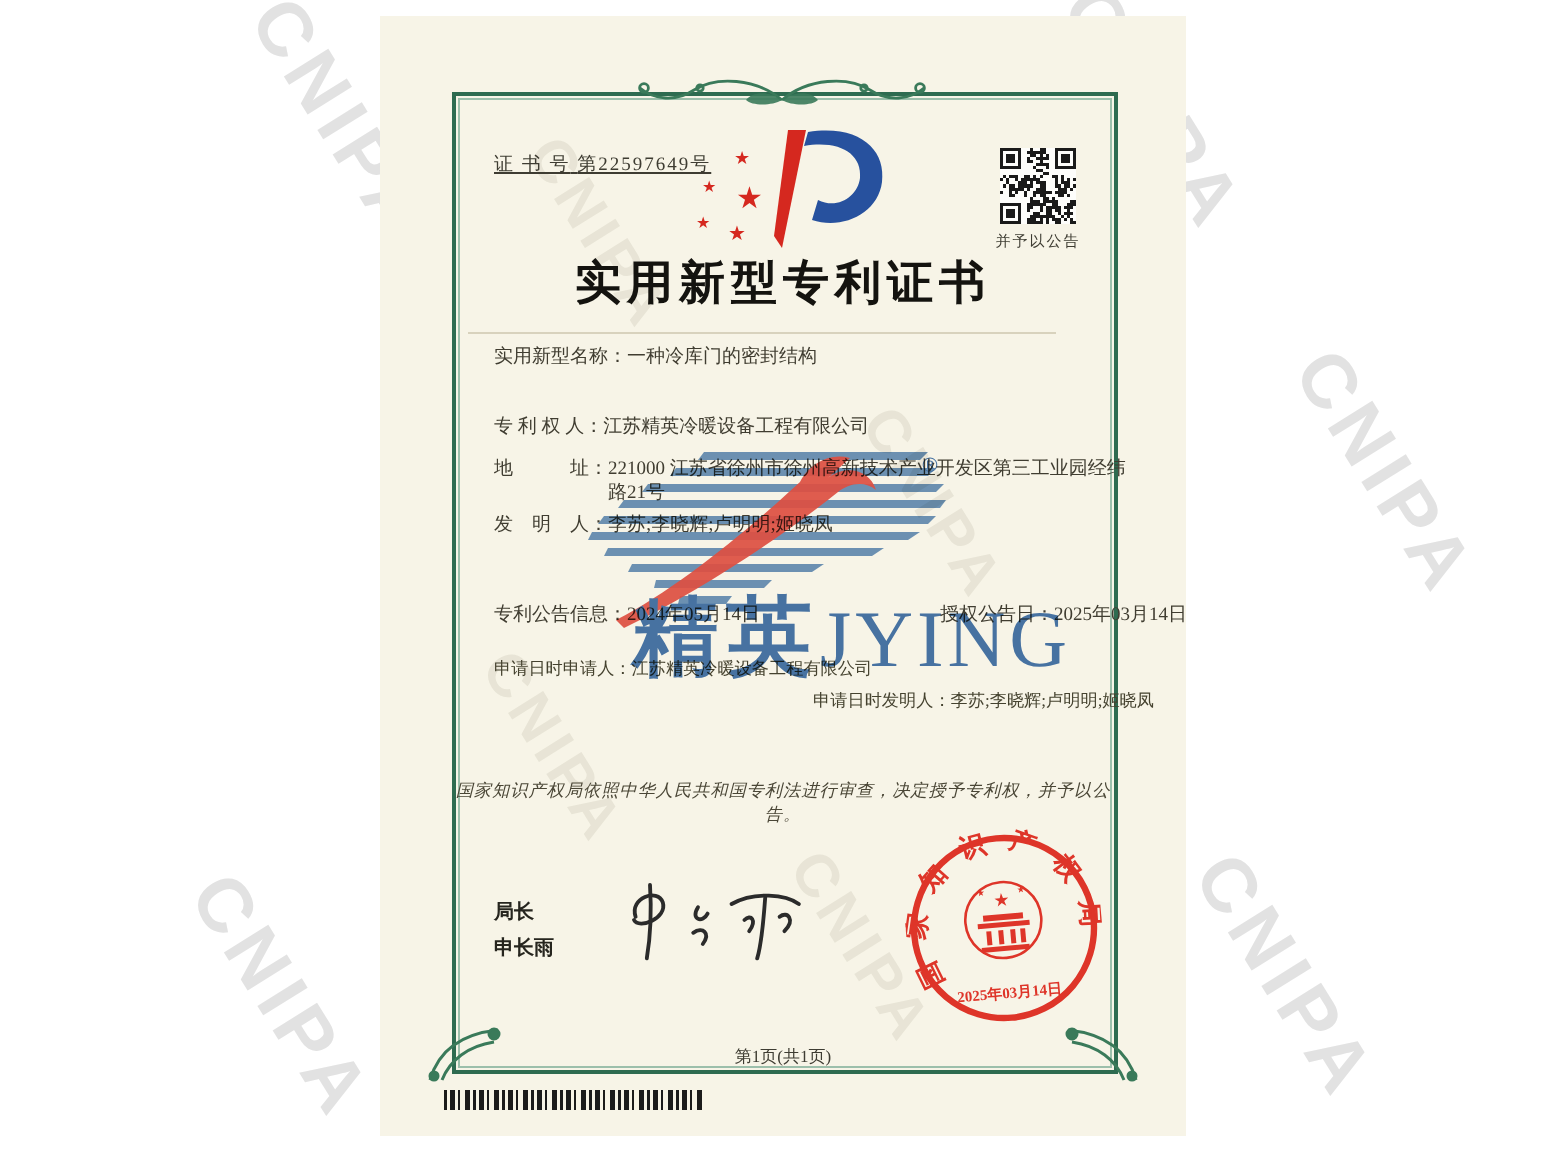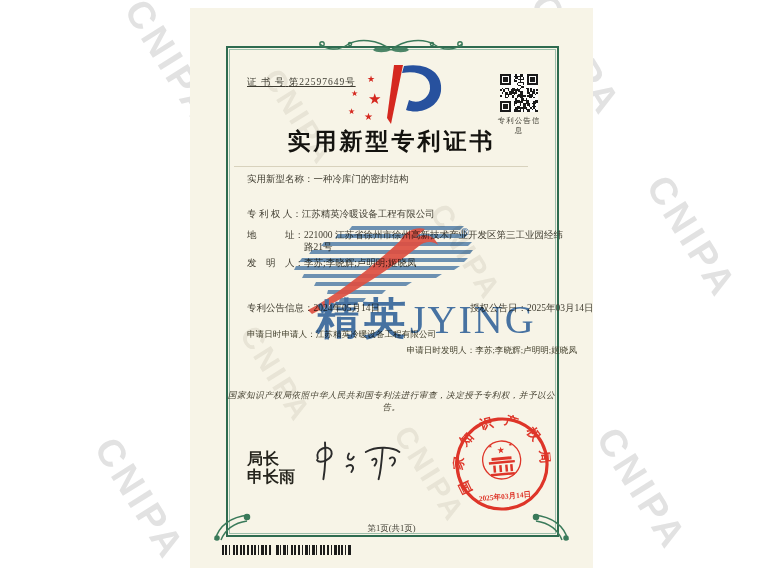--- a/index.html
+++ b/index.html
@@ -31,21 +31,21 @@
   .row { position:absolute; left:57px; right:16px; font-size:9.5px; color:#403d31; line-height:12px; }
   .row .lbl { white-space:pre; }
   .row .val { }
   .val-wrap { display:inline-block; width:262px; vertical-align:top; }
   .col-right { position:absolute; left:223px; top:0; white-space:nowrap; }
   .small { font-size:8.6px; color:#45422f; }
 
   .legal { position:absolute; left:30px; right:30px; text-align:center; font-size:8.6px;
            color:#4a4636; font-style:italic; letter-spacing:0.5px; }
 
-  .signer { position:absolute; left:57px; font-size:16px; font-weight:600; color:#26251e;
+  .signer { position:absolute; left:57px; font-size:10px; font-weight:600; color:#26251e;
             font-family:"Liberation Sans","DejaVu Sans",sans-serif; }
 
   .footer-page { position:absolute; left:0; top:515px; width:100%; text-align:center;
                  font-size:8.5px; color:#3e3c32; }
 
   #barcode { position:absolute; left:32px; top:537px; width:130px; height:10px;
              background:repeating-linear-gradient(90deg,
                #1c1c1c 0 1.5px, transparent 1.5px 3px,
                #1c1c1c 3px 5.5px, transparent 5.5px 7px,
                #1c1c1c 7px 8px, transparent 8px 10.5px,
@@ -351,21 +351,21 @@
           <rect x="11" y="24" width="1" height="1"></rect>
           <rect x="12" y="24" width="1" height="1"></rect>
           <rect x="13" y="24" width="1" height="1"></rect>
           <rect x="15" y="24" width="1" height="1"></rect>
           <rect x="18" y="24" width="1" height="1"></rect>
           <rect x="19" y="24" width="1" height="1"></rect>
           <rect x="23" y="24" width="1" height="1"></rect>
           <rect x="24" y="24" width="1" height="1"></rect>
         </g>
     </svg>
-    <span class="qr-caption">专利公告信息</span>
+    <span class="qr-caption">并予以公告</span>
   </div>
 
   <div class="title">实用新型专利证书</div>
 
   <div class="sep"></div>
 
   <div class="row" style="top:165px;">
     <span class="lbl">实用新型名称：</span><span class="val">一种冷库门的密封结构</span>
   </div>
 

